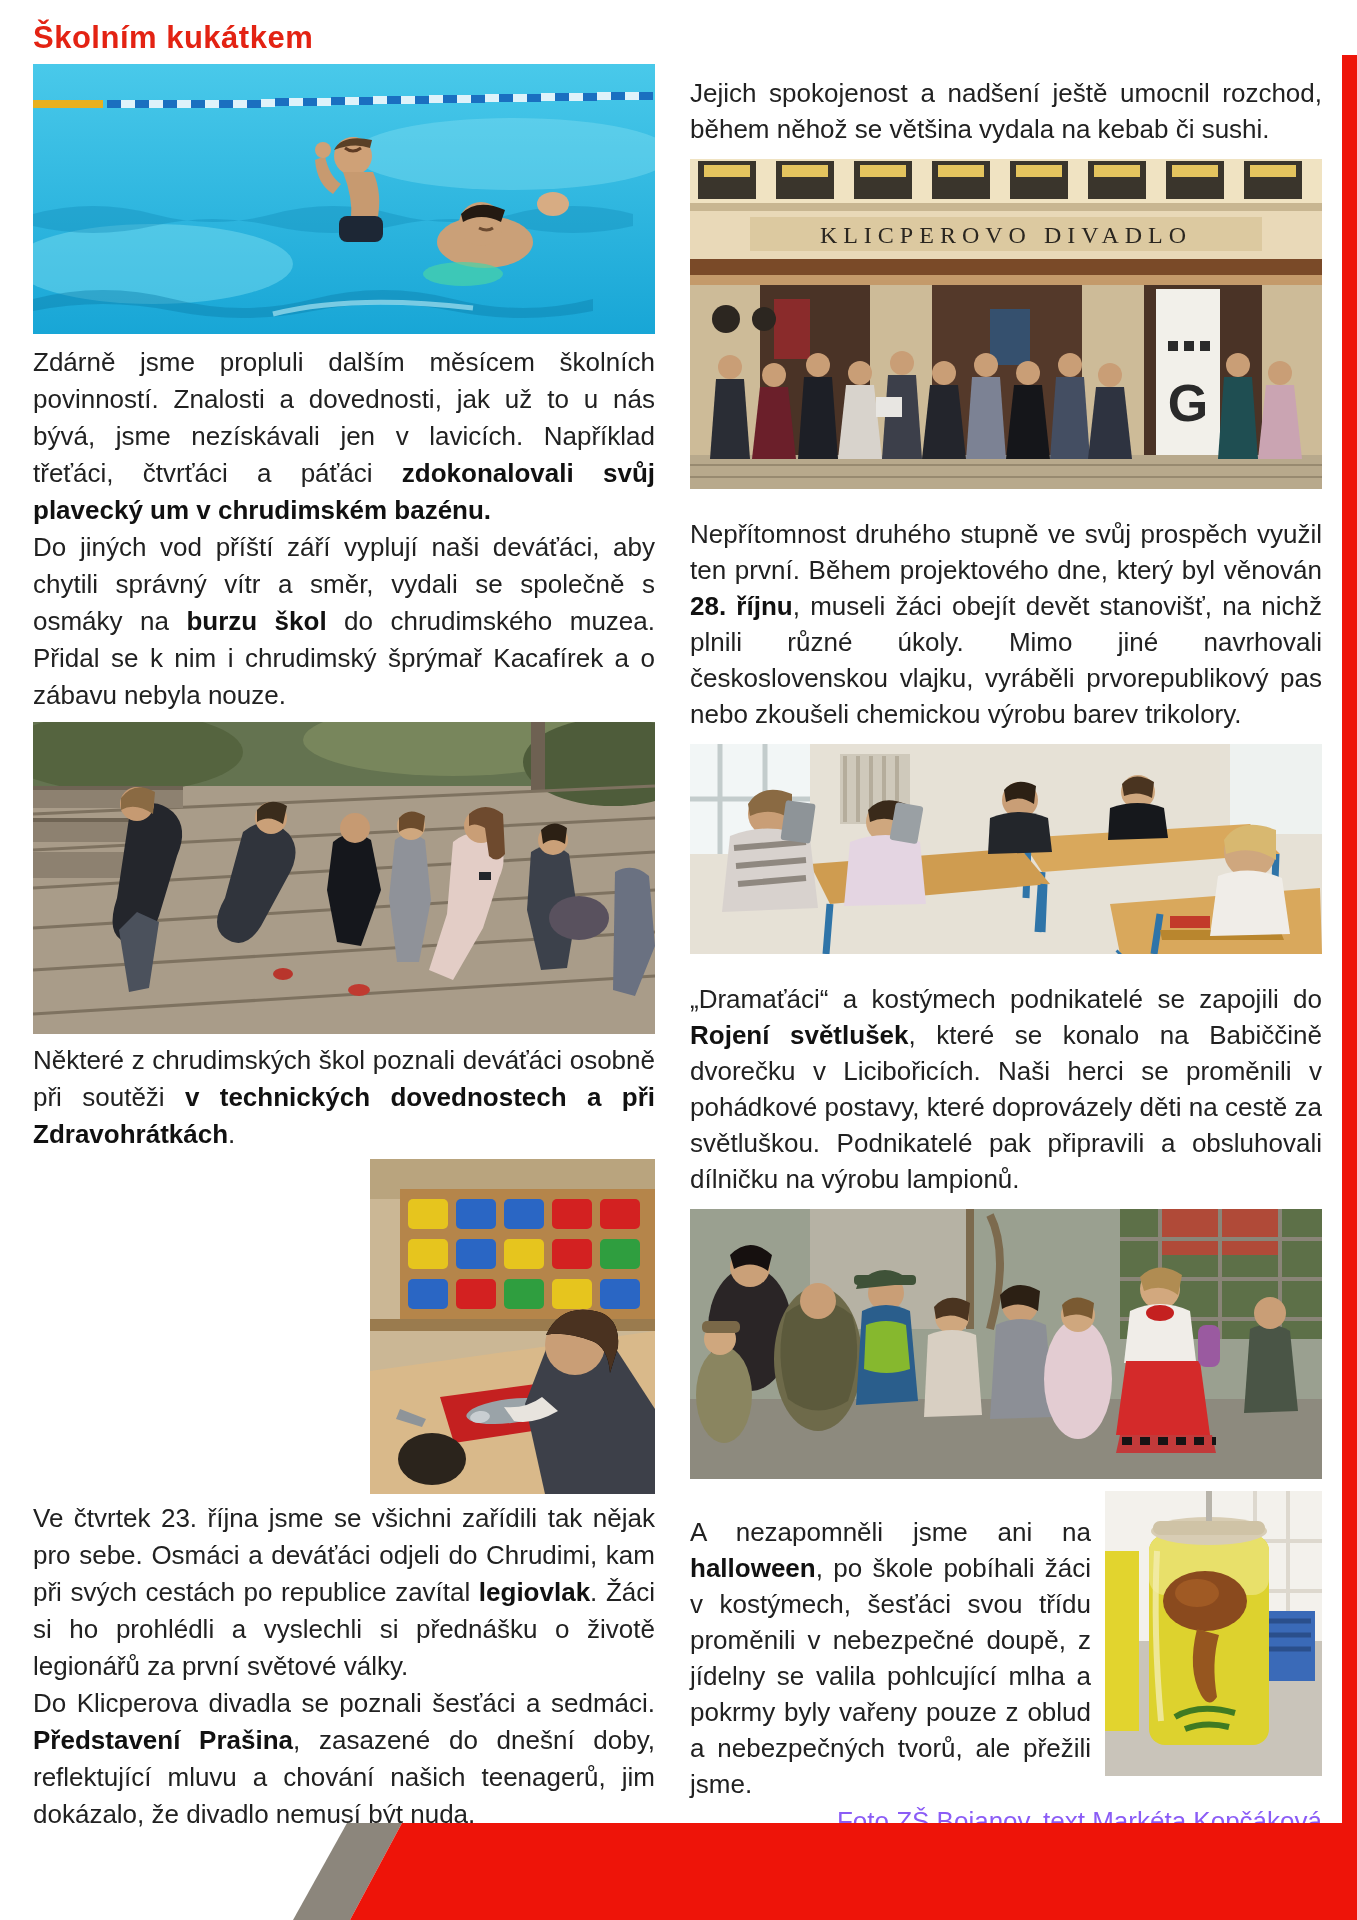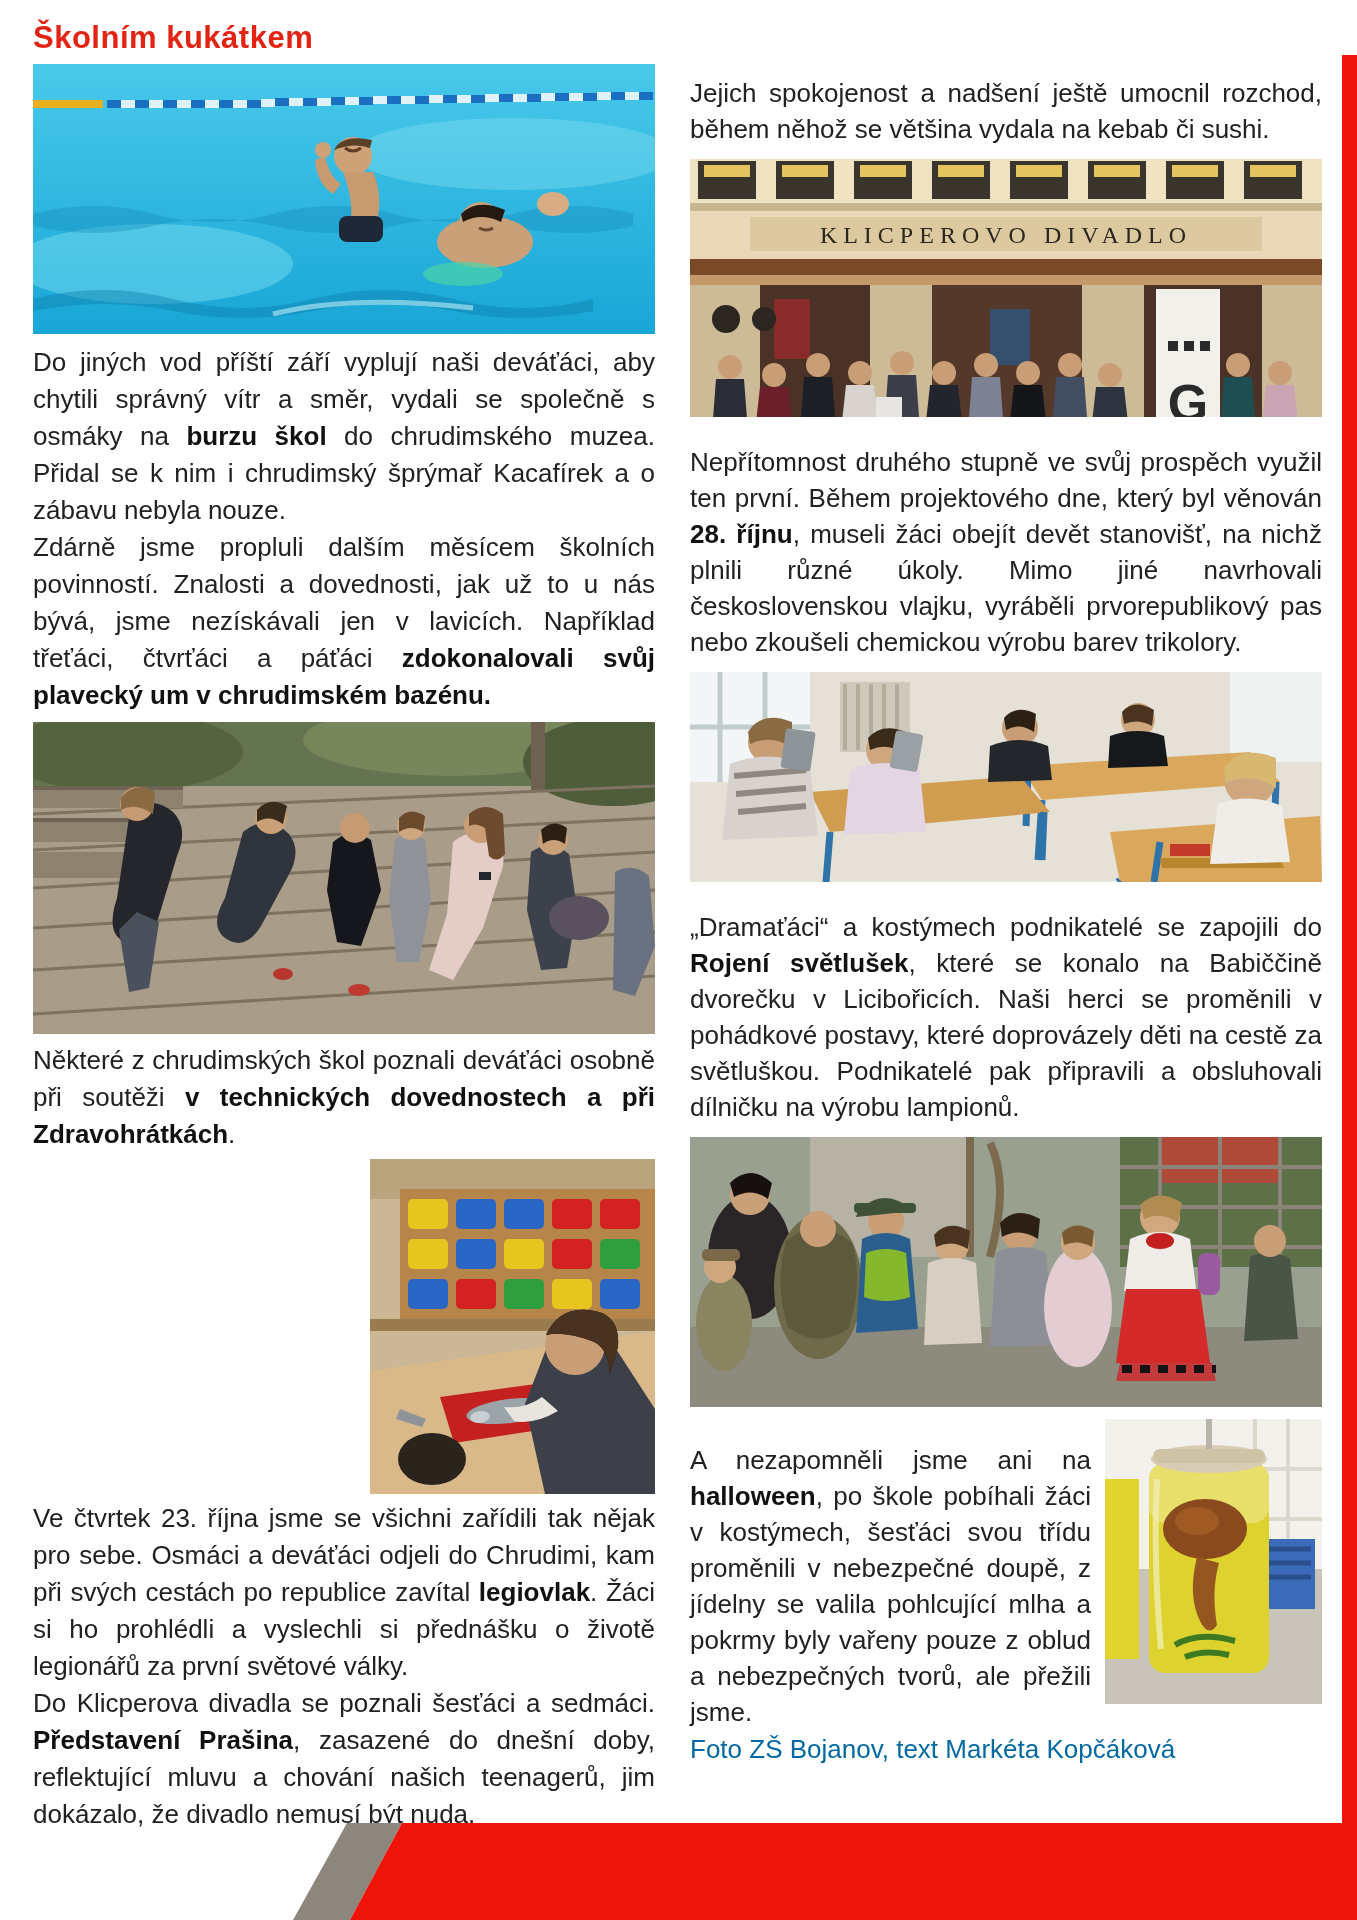--- a/index.html
+++ b/index.html
@@ -17,27 +17,27 @@
   .para{
     margin:0;text-align:justify;font-size:26px;line-height:37px;color:#212121;
   }
   .col-right .para{line-height:36px;margin-top:27px;}
   .para b{font-weight:bold;color:#111;}
   .photo{display:block;overflow:hidden;background:#ddd;}
   .photo svg{display:block;}
   .ph-pool{width:622px;height:270px;margin-bottom:10px;}
   .ph-deck{width:622px;height:312px;margin:8px 0;}
   .ph-fish{float:right;width:285px;height:335px;margin:6px 0 6px 16px;}
-  .ph-theater{width:632px;height:258px;margin:12px 0;}
+  .ph-theater{width:632px;height:330px;margin:12px 0;}
   .ph-class{width:632px;height:210px;margin:12px 0 10px 0;}
   .ph-costume{width:632px;height:270px;margin:12px 0 8px 0;}
   .ph-jar{float:right;width:217px;height:285px;margin:4px 0 4px 14px;}
   .flowroot{display:flow-root;}
   .credit{
-    margin-top:2px;font-size:26px;line-height:34px;color:#0369a1;
+    margin-top:2px;text-align:right;font-size:26px;line-height:34px;color:#8b5cf6;
   }
   .red-strip{
     position:absolute;right:0;top:55px;width:15px;height:1865px;background:#ee1409;
   }
   .footer-band{position:absolute;left:0;top:1823px;width:1357px;height:97px;}
 </style>
 </head>
 <body>
 
 <div class="page">
@@ -119,22 +119,22 @@
           <circle cx="448" cy="160" r="22" fill="#caa078"></circle>
           <path d="M428 150 q16 -16 44 -4 l-4 12 q-20 -10 -38 0z" fill="#241a12"></path>
           <ellipse cx="520" cy="140" rx="16" ry="12" fill="#d7ac83"></ellipse>
           <path d="M446 164 q8 4 14 0" stroke="#6b4a30" stroke-width="3" fill="none"></path>
           <ellipse cx="430" cy="210" rx="40" ry="12" fill="#49d3a8" opacity=".7"></ellipse>
         </g>
         <path d="M240 250 q80 -20 200 -6" stroke="#bdeef8" stroke-width="5" fill="none" opacity=".6"></path>
       </svg>
     </div>
 
+    <p class="para"><span>Zdárně jsme propluli dalším měsícem školních povinností. Znalosti a dovednosti, jak už to u nás bývá, jsme nezískávali jen v lavicích. Například třeťáci, čtvrťáci a páťáci </span><b>zdokonalovali svůj plavecký um v chrudimském bazénu.</b></p>
     <p class="para"><span>Do jiných vod příští září vyplují naši deváťáci, aby chytili správný vítr a směr, vydali se společně s osmáky na </span><b>burzu škol</b><span> do chrudimského muzea. Přidal se k nim i chrudimský šprýmař Kacafírek a o zábavu nebyla nouze.</span></p>
-    <p class="para"><span>Zdárně jsme propluli dalším měsícem školních povinností. Znalosti a dovednosti, jak už to u nás bývá, jsme nezískávali jen v lavicích. Například třeťáci, čtvrťáci a páťáci </span><b>zdokonalovali svůj plavecký um v chrudimském bazénu.</b></p>
 
     <div class="photo ph-deck">
       <svg width="622" height="312" viewBox="0 0 622 312">
         <rect width="622" height="312" fill="#a99c89"></rect>
         <rect width="622" height="64" fill="#647350"></rect>
         <ellipse cx="90" cy="30" rx="120" ry="40" fill="#55643f"></ellipse>
         <ellipse cx="420" cy="18" rx="150" ry="36" fill="#78865c"></ellipse>
         <ellipse cx="580" cy="40" rx="90" ry="44" fill="#4e5c3a"></ellipse>
         <rect x="498" y="0" width="14" height="70" fill="#6e6152"></rect>
         <g stroke="#7e7260" stroke-width="3">

